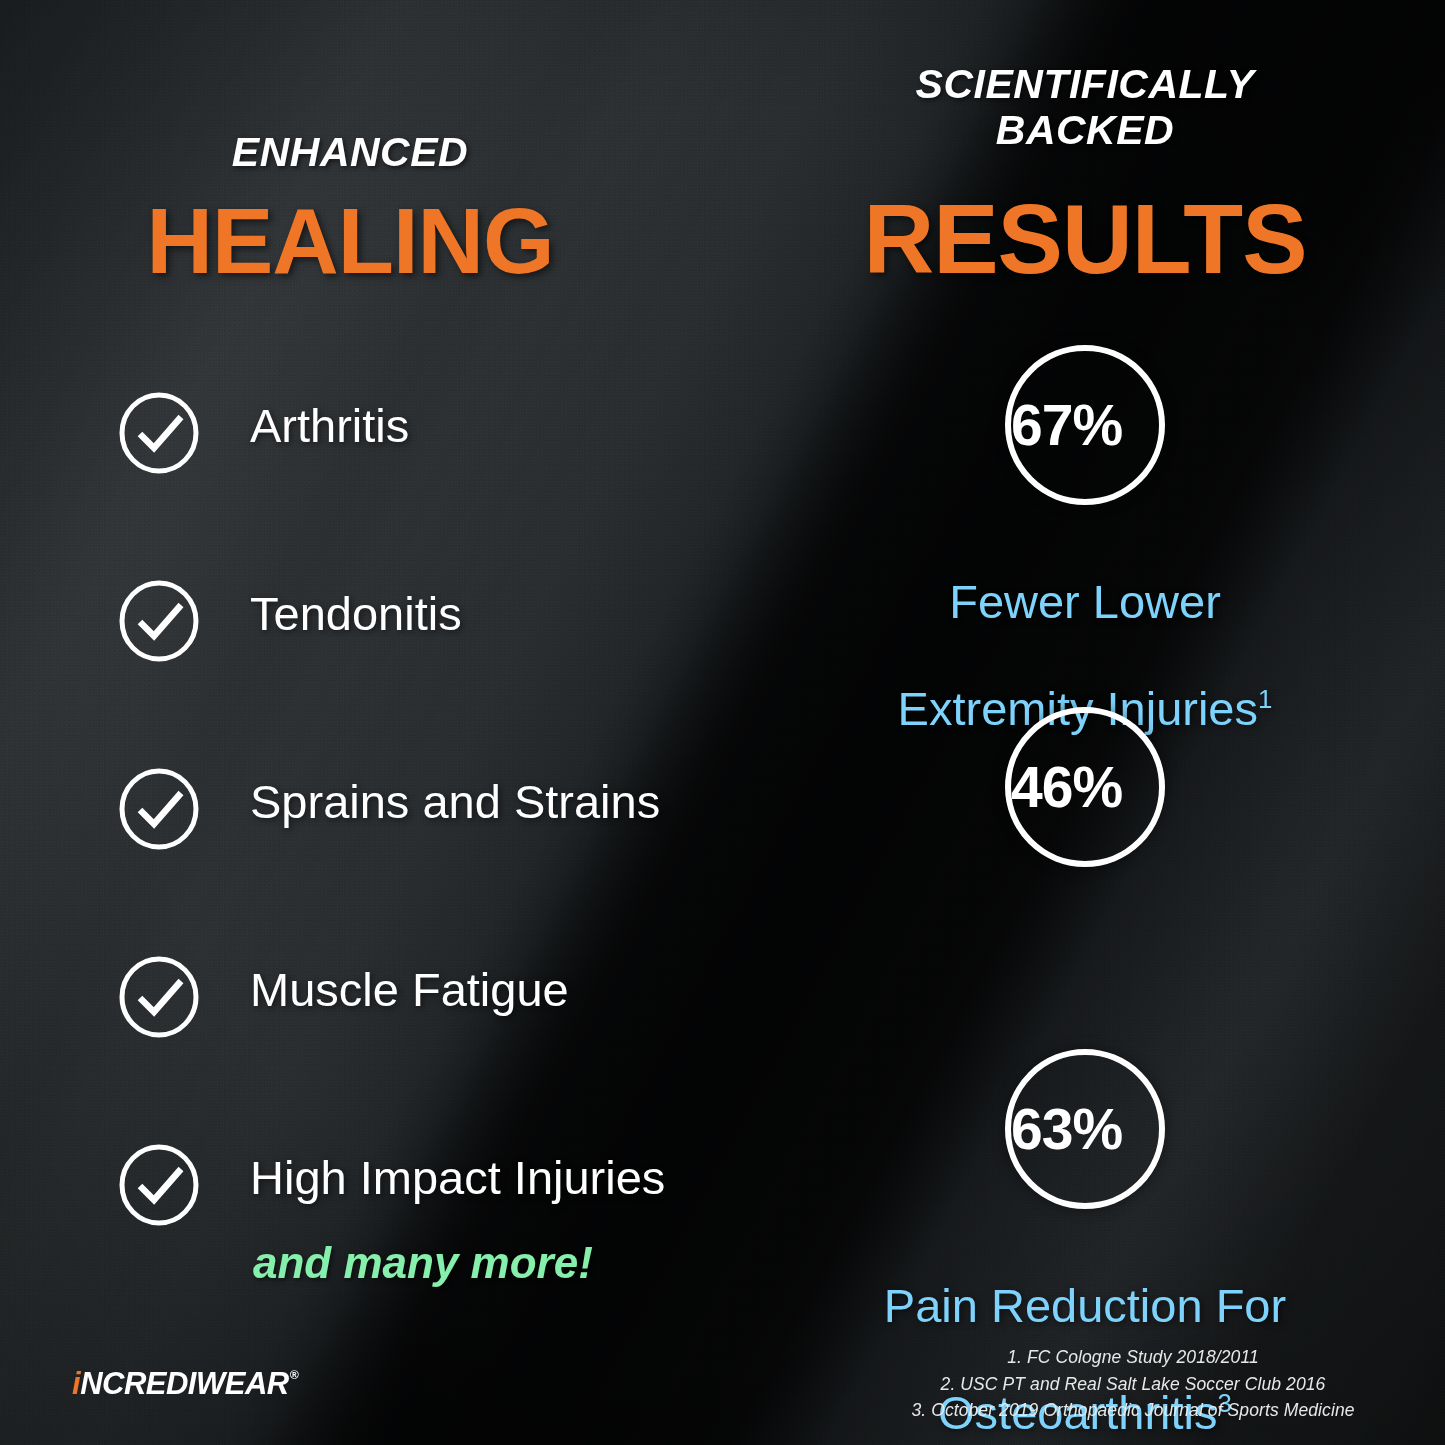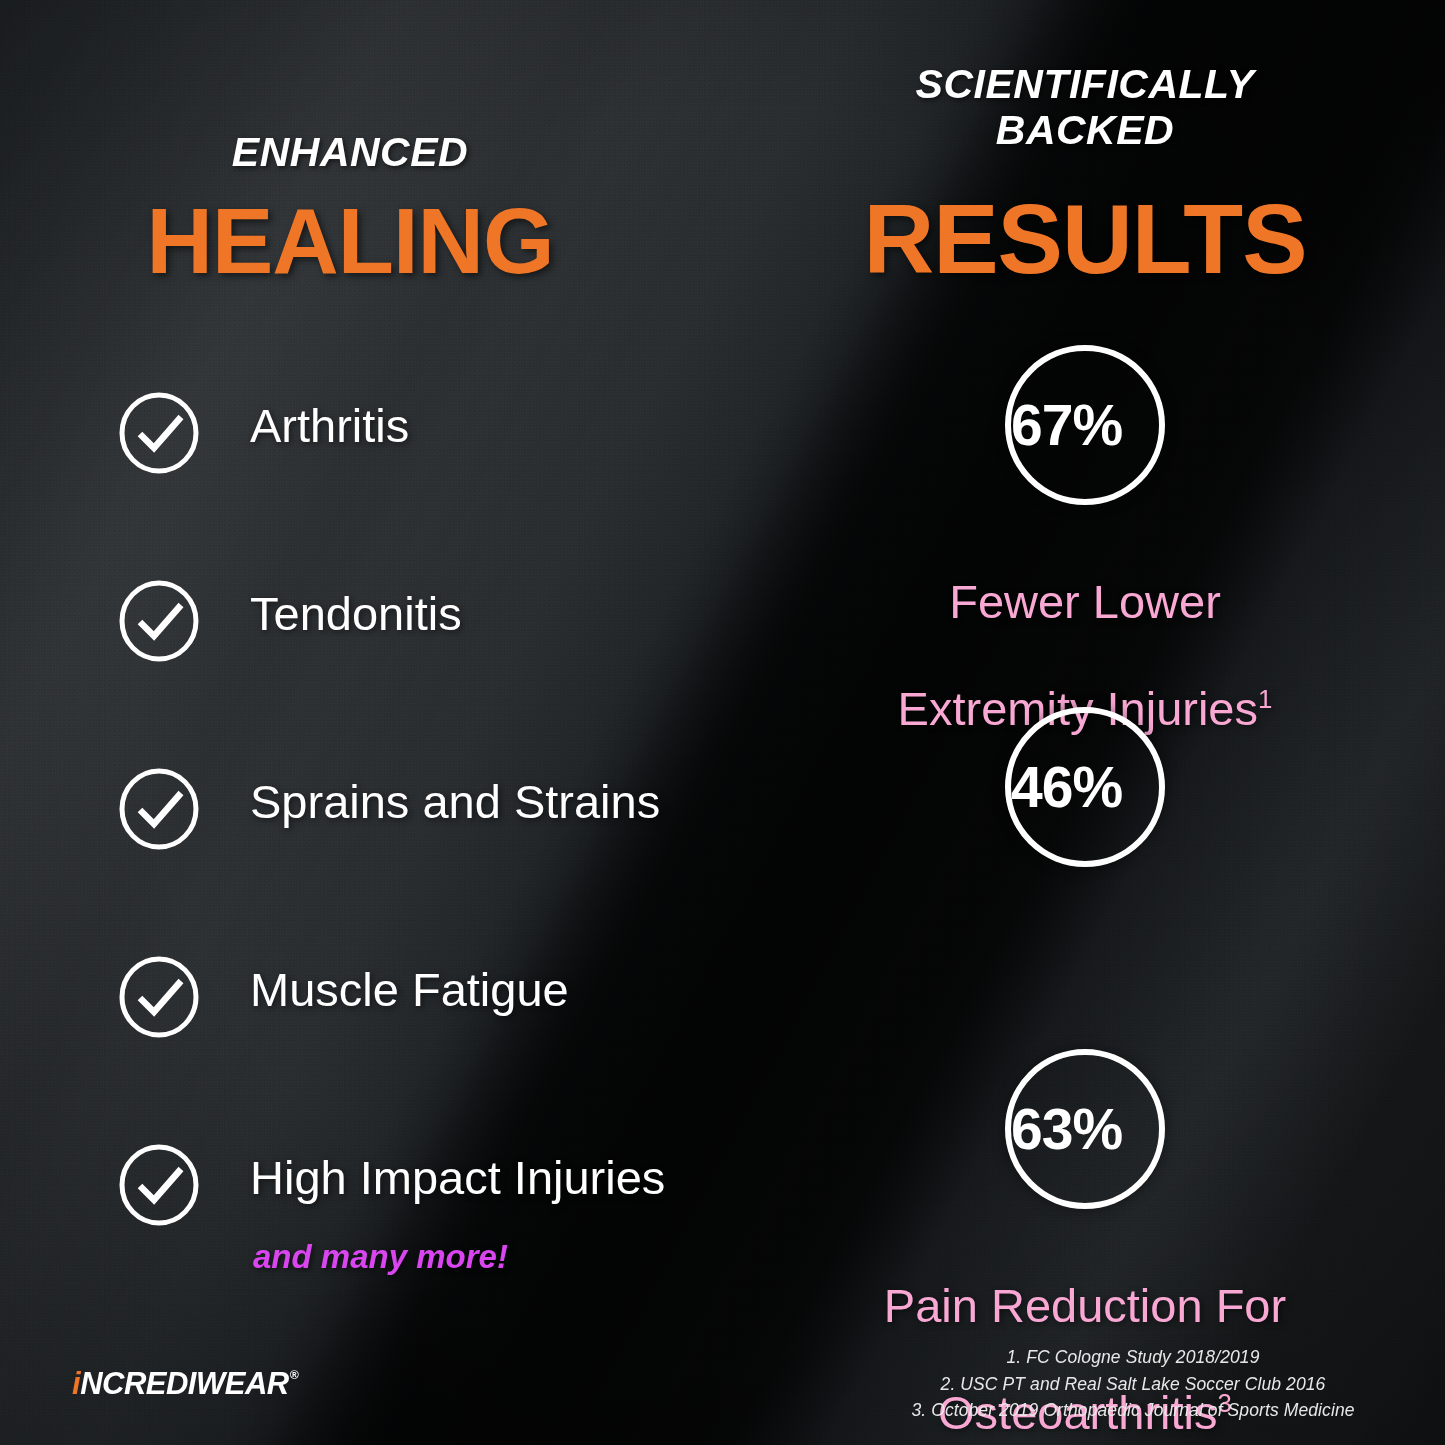--- a/index.html
+++ b/index.html
@@ -203,24 +203,24 @@
     font-size: 47px;
     font-weight: normal;
     color: #ffffff;
     white-space: nowrap;
     text-shadow: 2px 2px 6px rgba(0,0,0,0.55);
   }
   .many-more {
     position: absolute;
     left: 253px;
     top: 1238px;
-    font-size: 33px;
+    font-size: 44px;
     font-style: italic;
     font-weight: bold;
-    color: #d946ef;
+    color: #86efac;
     text-shadow: 2px 2px 5px rgba(0,0,0,0.55);
   }
 
   
   .col-right {
     position: absolute;
     left: 770px;
     top: 0;
     width: 675px;
     height: 1445px;
@@ -266,21 +266,21 @@
     font-size: 57px;
     font-weight: bold;
     color: #ffffff;
     letter-spacing: -1px;
     line-height: 1;
   }
   .stat-caption {
     margin-top: 16px;
     font-size: 47px;
     line-height: 1.14;
-    color: #f9a8d4;
+    color: #7dd3fc;
     text-shadow: 2px 2px 6px rgba(0,0,0,0.55);
     white-space: pre-line;
   }
   .stat-caption sup {
     font-size: 0.55em;
     vertical-align: super;
     line-height: 0;
   }
 
   
@@ -442,19 +442,19 @@
 
     </div>
 
     <div class="logo">
       <span class="logo-i">i</span>
         <span class="logo-word">NCREDIWEAR</span>
         <span class="logo-reg">®</span>
     </div>
 
     <div class="footnotes">
-      <span class="footnote-line">1. FC Cologne Study 2018/2019</span>
+      <span class="footnote-line">1. FC Cologne Study 2018/2011</span>
       <span class="footnote-line">2. USC PT and Real Salt Lake Soccer Club 2016</span>
       <span class="footnote-line">3. October 2019 Orthopaedic Journal of Sports Medicine</span>
     </div>
 
   </div>
 </div>
 
 </body></html>

